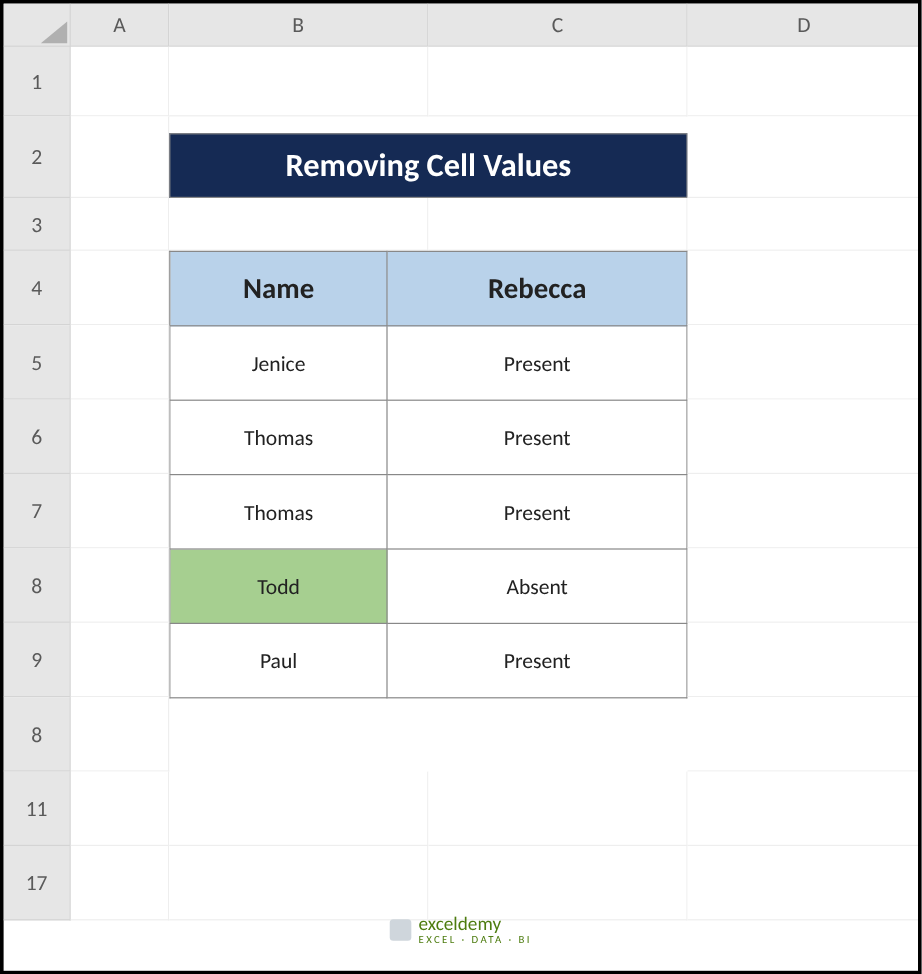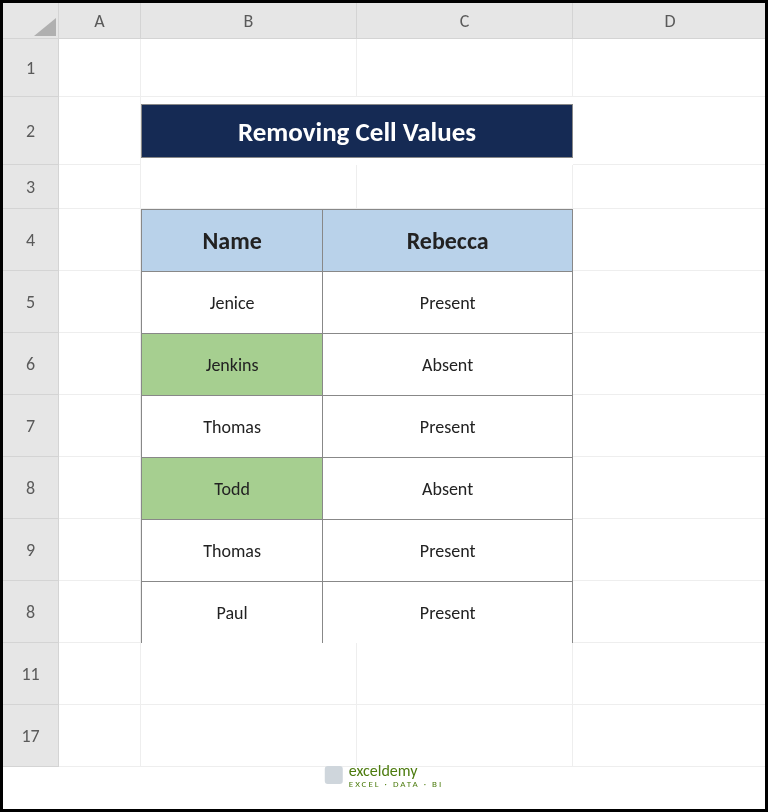--- a/index.html
+++ b/index.html
@@ -45,21 +45,21 @@
     }
     .cell {
       background: #fff;
       border-right: 1px solid #eeeeee;
       border-bottom: 1px solid #eeeeee;
     }
     .title-wrap {
       grid-column: 3 / 5;
       grid-row: 3;
       display: flex;
-      align-items: center;
+      align-items: flex-end;
       justify-content: center;
       padding: 0;
     }
     .title-banner {
       background: #152a54;
       color: #fff;
       font-weight: bold;
       font-size: 27px;
       width: 100%;
       height: 54px;
@@ -145,34 +145,30 @@
       <tbody>
           <tr>
         <th>Name</th>
         <th>Rebecca</th>
       </tr>
       <tr>
         <td>Jenice</td>
         <td>Present</td>
       </tr>
       <tr>
-        <td class="hl">Jenkins</td>
-        <td>Absent</td>
+        <td>Thomas</td>
+        <td>Present</td>
       </tr>
       <tr>
         <td>Thomas</td>
         <td>Present</td>
       </tr>
       <tr>
         <td class="hl">Todd</td>
         <td>Absent</td>
-      </tr>
-      <tr>
-        <td>Thomas</td>
-        <td>Present</td>
       </tr>
       <tr>
         <td>Paul</td>
         <td>Present</td>
       </tr>
     </tbody>
       </table>
   </div>
   <div class="cell"></div>
 

